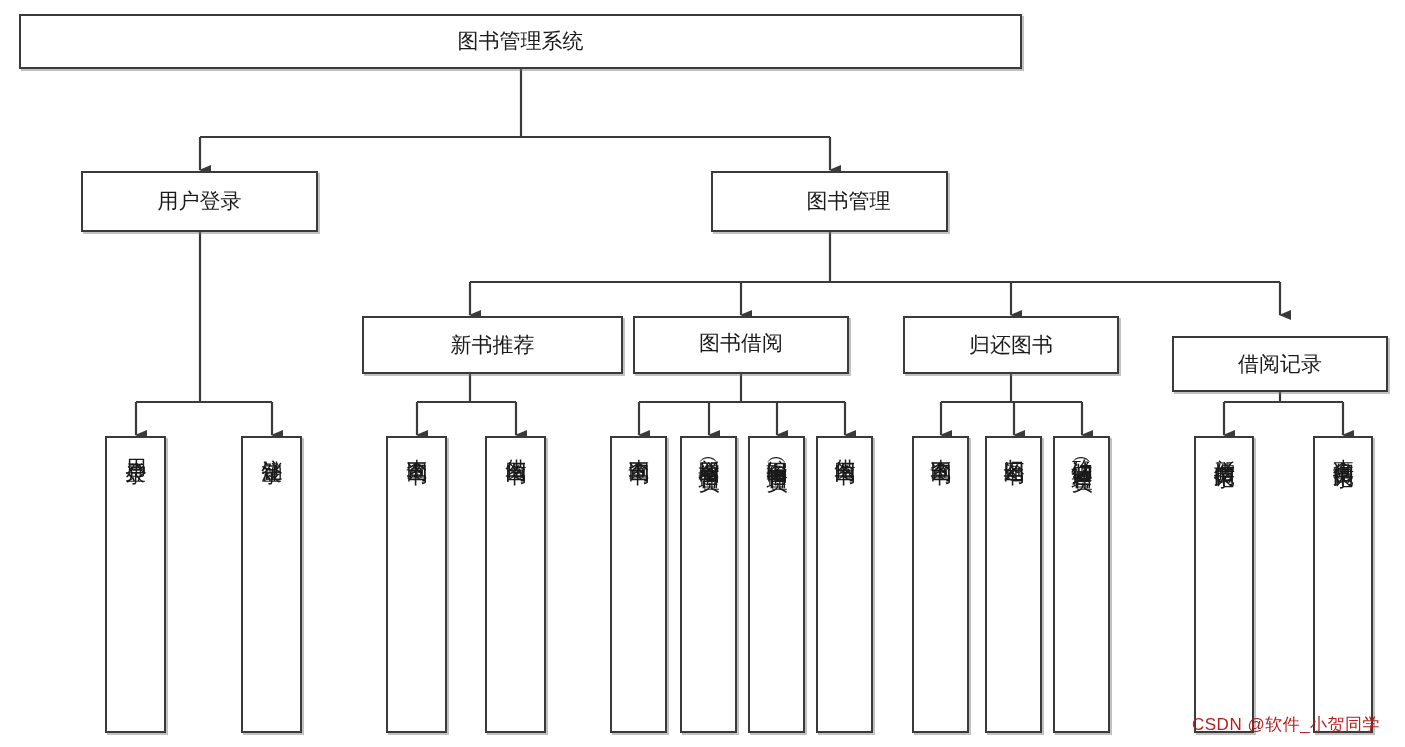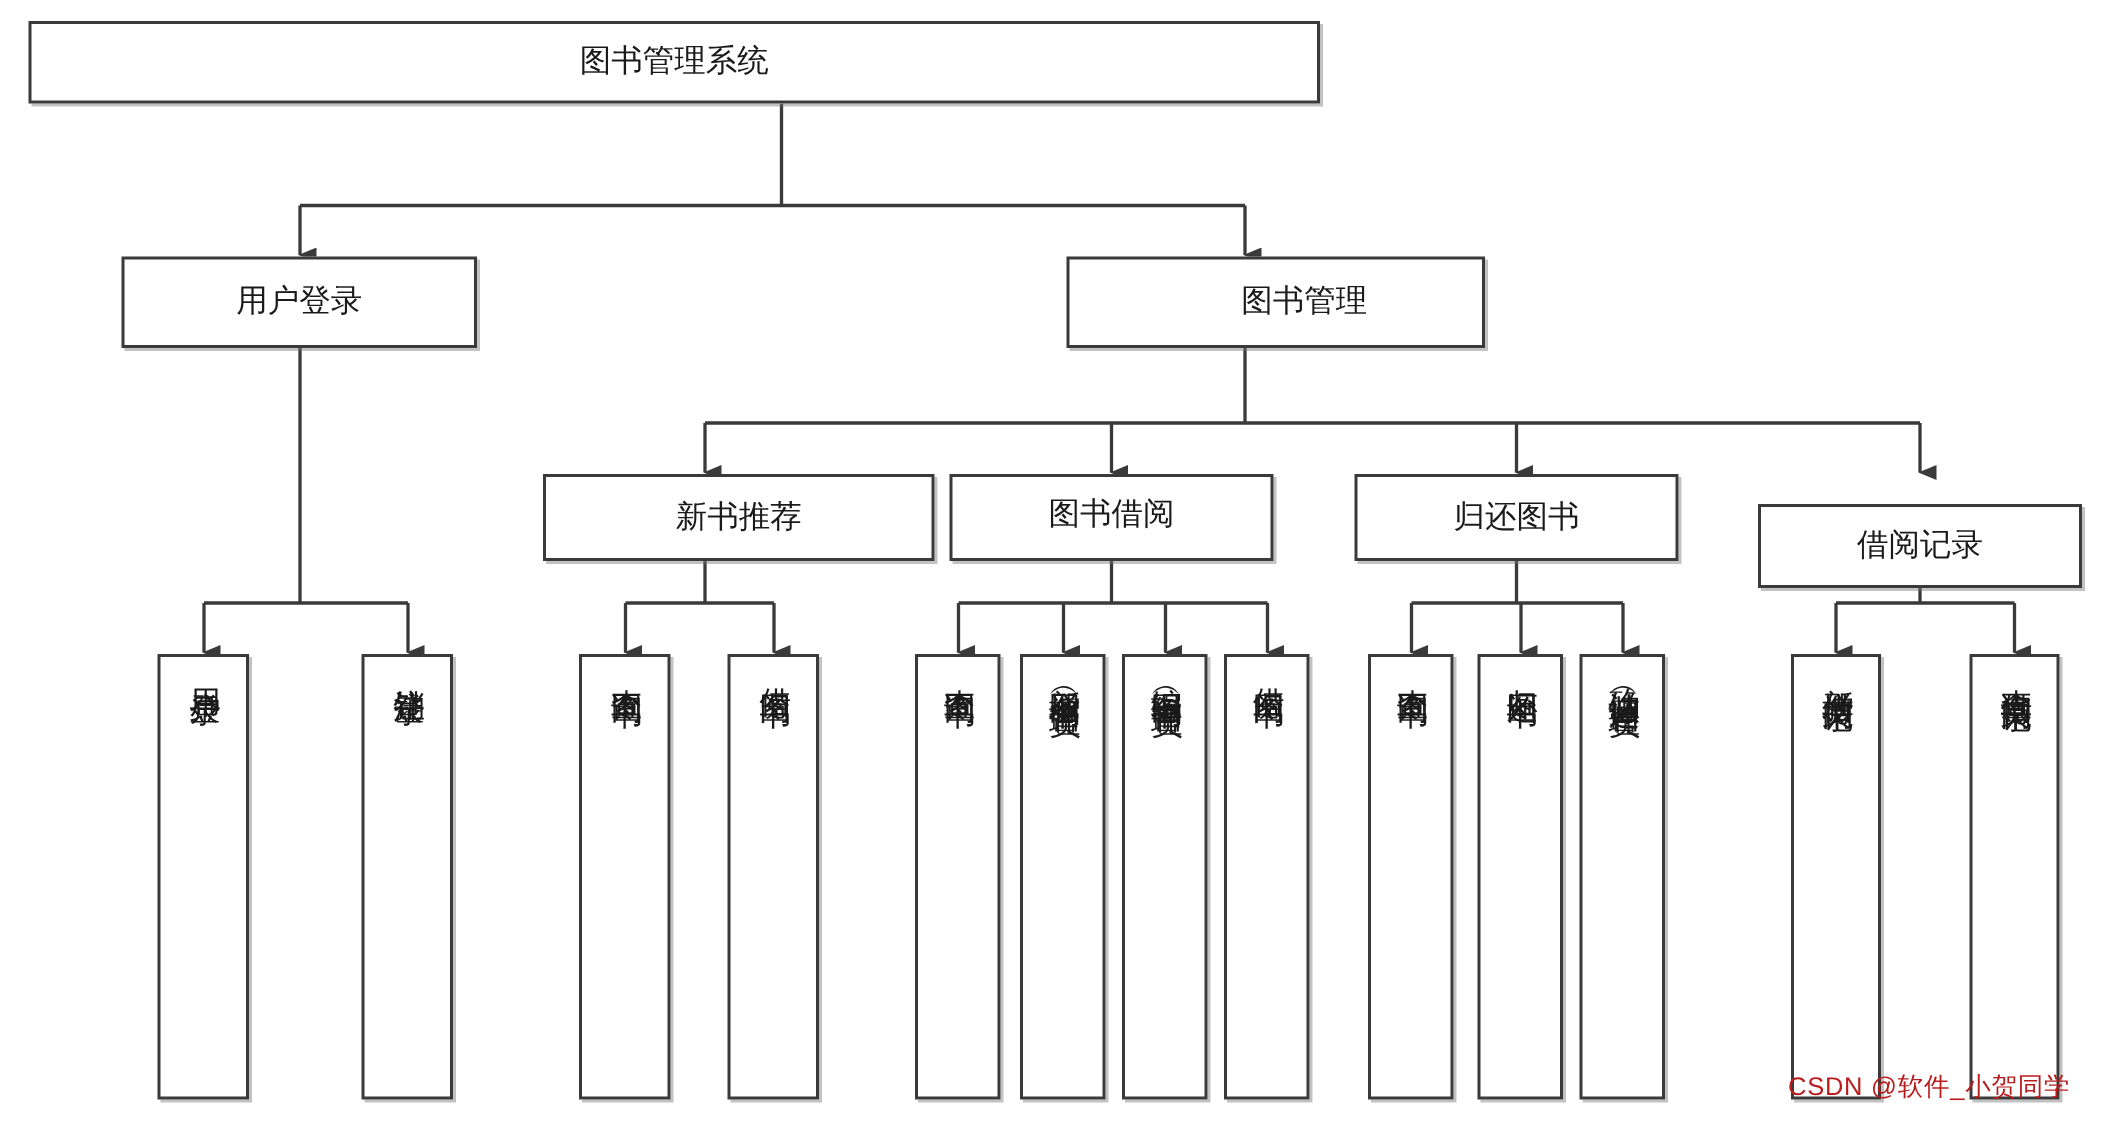--- a/index.html
+++ b/index.html
@@ -111,27 +111,27 @@
         <path d="M 1014 402 L 1014 435" marker-end="url(#arrow)"></path>
         <path d="M 1082 402 L 1082 435" marker-end="url(#arrow)"></path>
         <path d="M 1280 374 L 1280 402"></path>
         <path d="M 1224 402 L 1343 402"></path>
         <path d="M 1224 402 L 1224 435" marker-end="url(#arrow)"></path>
         <path d="M 1343 402 L 1343 435" marker-end="url(#arrow)"></path>
       </g>
   </svg>
 
   <div id="nodes-layer">
-      <div class="node horizontal" style="left: 19px; top: 14px; width: 861px; height: 55px;">
+      <div class="node horizontal" style="left: 19px; top: 14px; width: 1003px; height: 55px;">
         <span class="node-label">图书管理系统</span>
       </div>
       <div class="node horizontal" style="left: 81px; top: 171px; width: 237px; height: 61px;">
         <span class="node-label">用户登录</span>
       </div>
-      <div class="node horizontal" style="left: 711px; top: 171px; width: 279px; height: 61px; padding-left: 38px;">
+      <div class="node horizontal" style="left: 711px; top: 171px; width: 237px; height: 61px; padding-left: 38px;">
         <span class="node-label">图书管理</span>
       </div>
       <div class="node horizontal" style="left: 362px; top: 316px; width: 261px; height: 58px;">
         <span class="node-label">新书推荐</span>
       </div>
       <div class="node horizontal" style="left: 633px; top: 316px; width: 216px; height: 58px; font-family: Liberation Mono, monospace;">
         <span class="node-label">图书借阅</span>
       </div>
       <div class="node horizontal" style="left: 903px; top: 316px; width: 216px; height: 58px;">
         <span class="node-label">归还图书</span>

